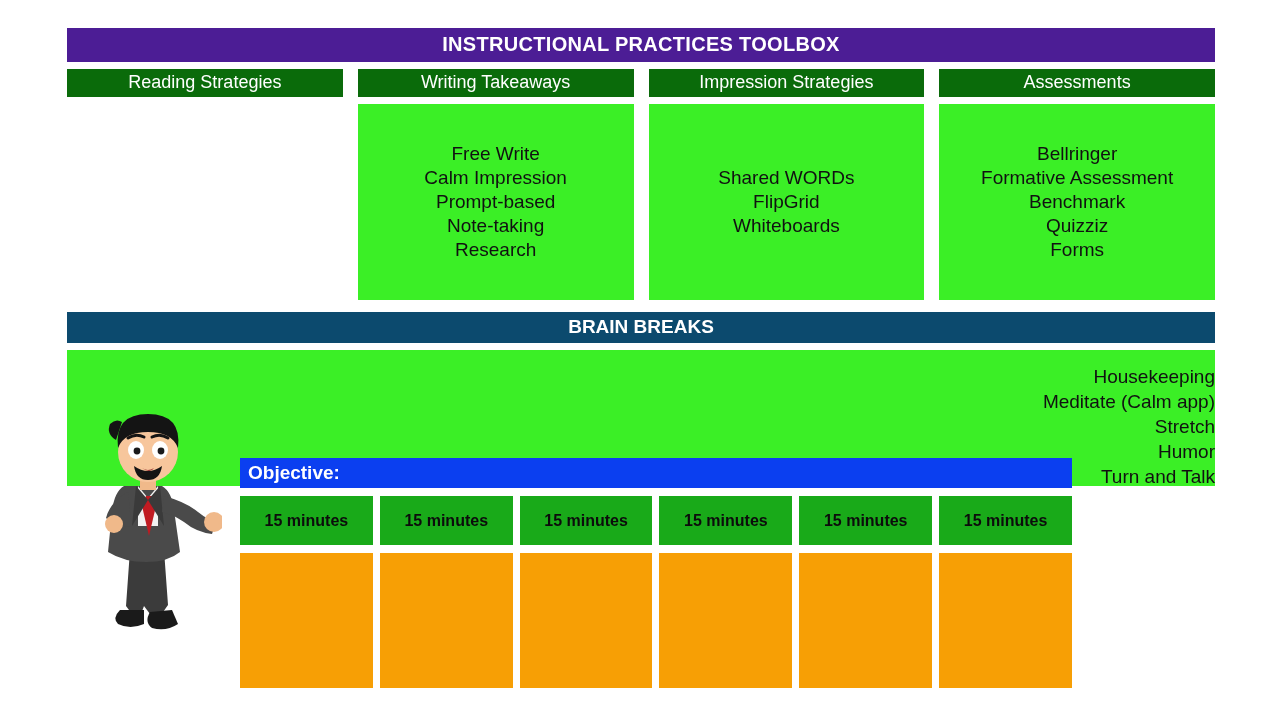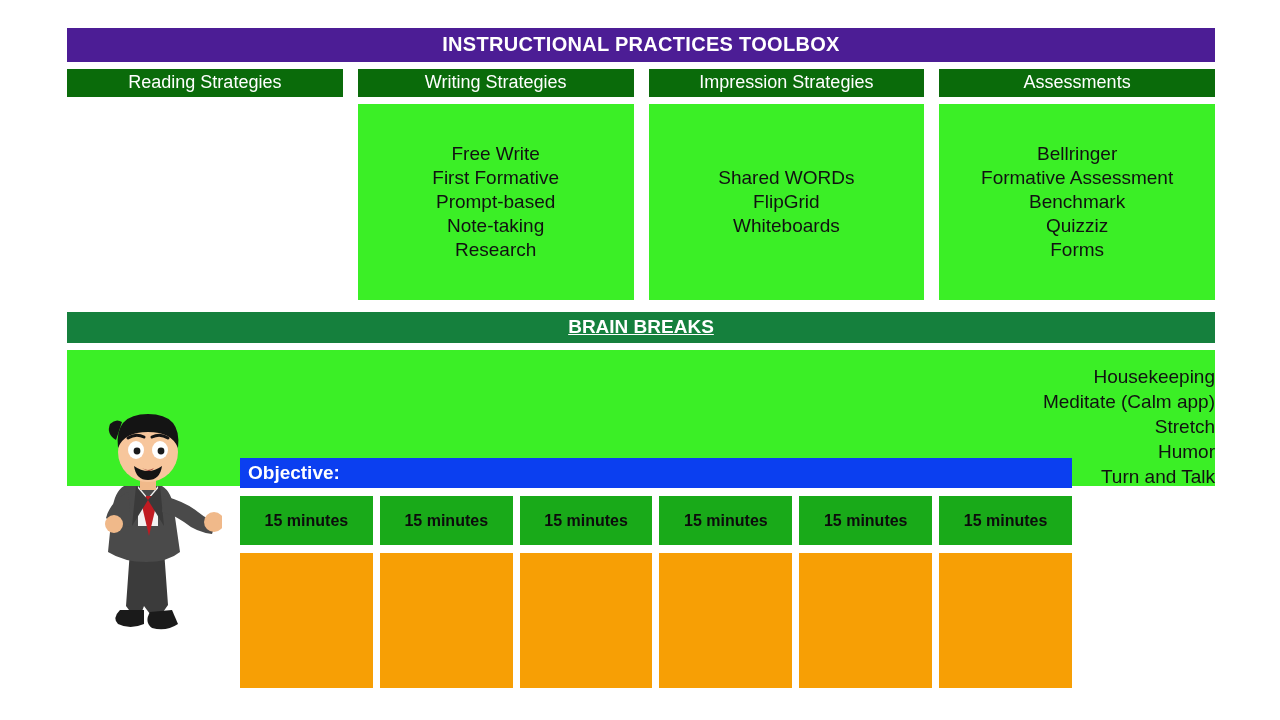--- a/index.html
+++ b/index.html
@@ -76,29 +76,28 @@
   .col-body.center-v {
     display: flex;
     flex-direction: column;
     justify-content: center;
     padding-top: 0;
   }
 
   
   .bb-title {
     margin-top: 8px;
-    background: #15803d;
+    background: #0c4a6e;
     color: #ffffff;
     font-size: 19px;
     font-weight: bold;
     text-align: center;
     padding: 4px 0 5px 0;
     border: 2px solid #ffffff;
     box-sizing: border-box;
-    text-decoration: underline;
   }
   .bb-body {
     margin-top: 3px;
     background: #3bef26;
     border: 2px solid #ffffff;
     box-sizing: border-box;
     height: 140px;
     color: #111111;
     font-size: 19px;
     line-height: 25px;
@@ -170,23 +169,23 @@
 
     <div class="toolbox-title">INSTRUCTIONAL PRACTICES TOOLBOX</div>
 
     <div class="col-row">
 
       <div class="col">
         <div class="col-head">Reading Strategies</div>
       </div>
 
       <div class="col">
-        <div class="col-head">Writing Strategies</div>
+        <div class="col-head">Writing Takeaways</div>
         <div class="col-body center-v" style="white-space: pre-line;">Free Write
-First Formative
+Calm Impression
 Prompt-based
 Note-taking
 Research</div>
       </div>
 
       <div class="col">
         <div class="col-head">Impression Strategies</div>
         <div class="col-body center-v" style="white-space: pre-line;">Shared WORDs
 FlipGrid
 Whiteboards</div>

